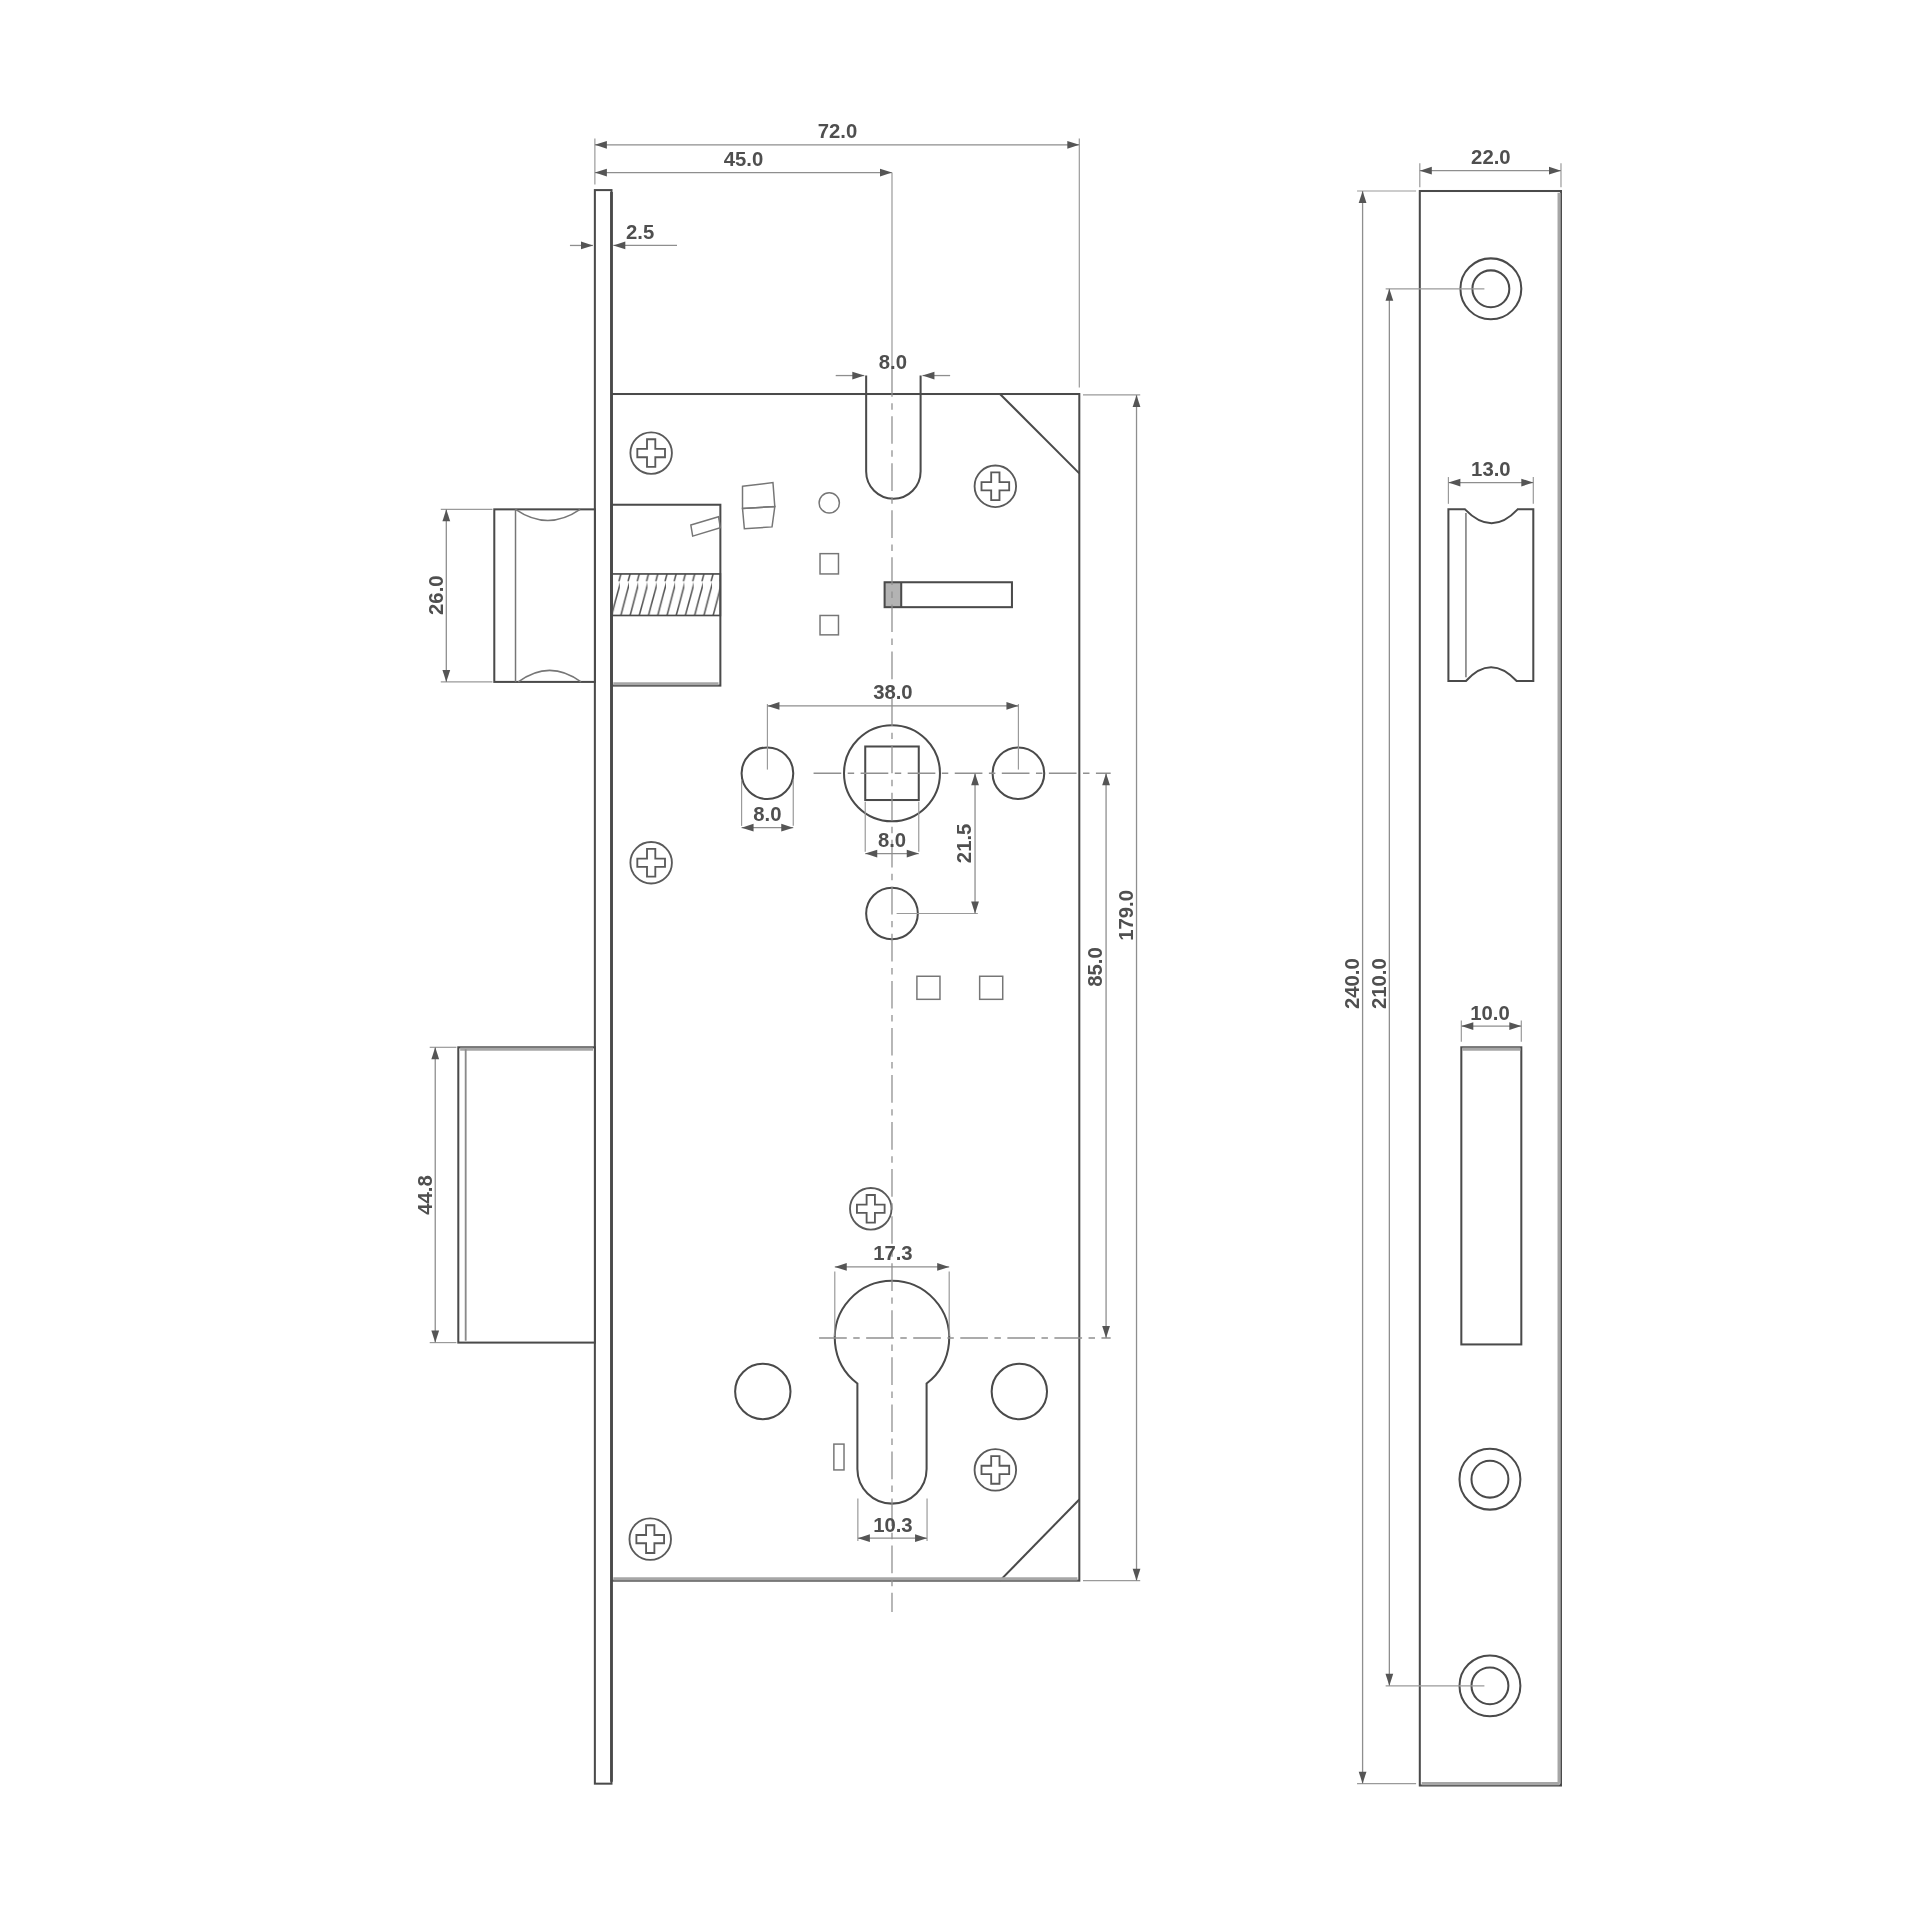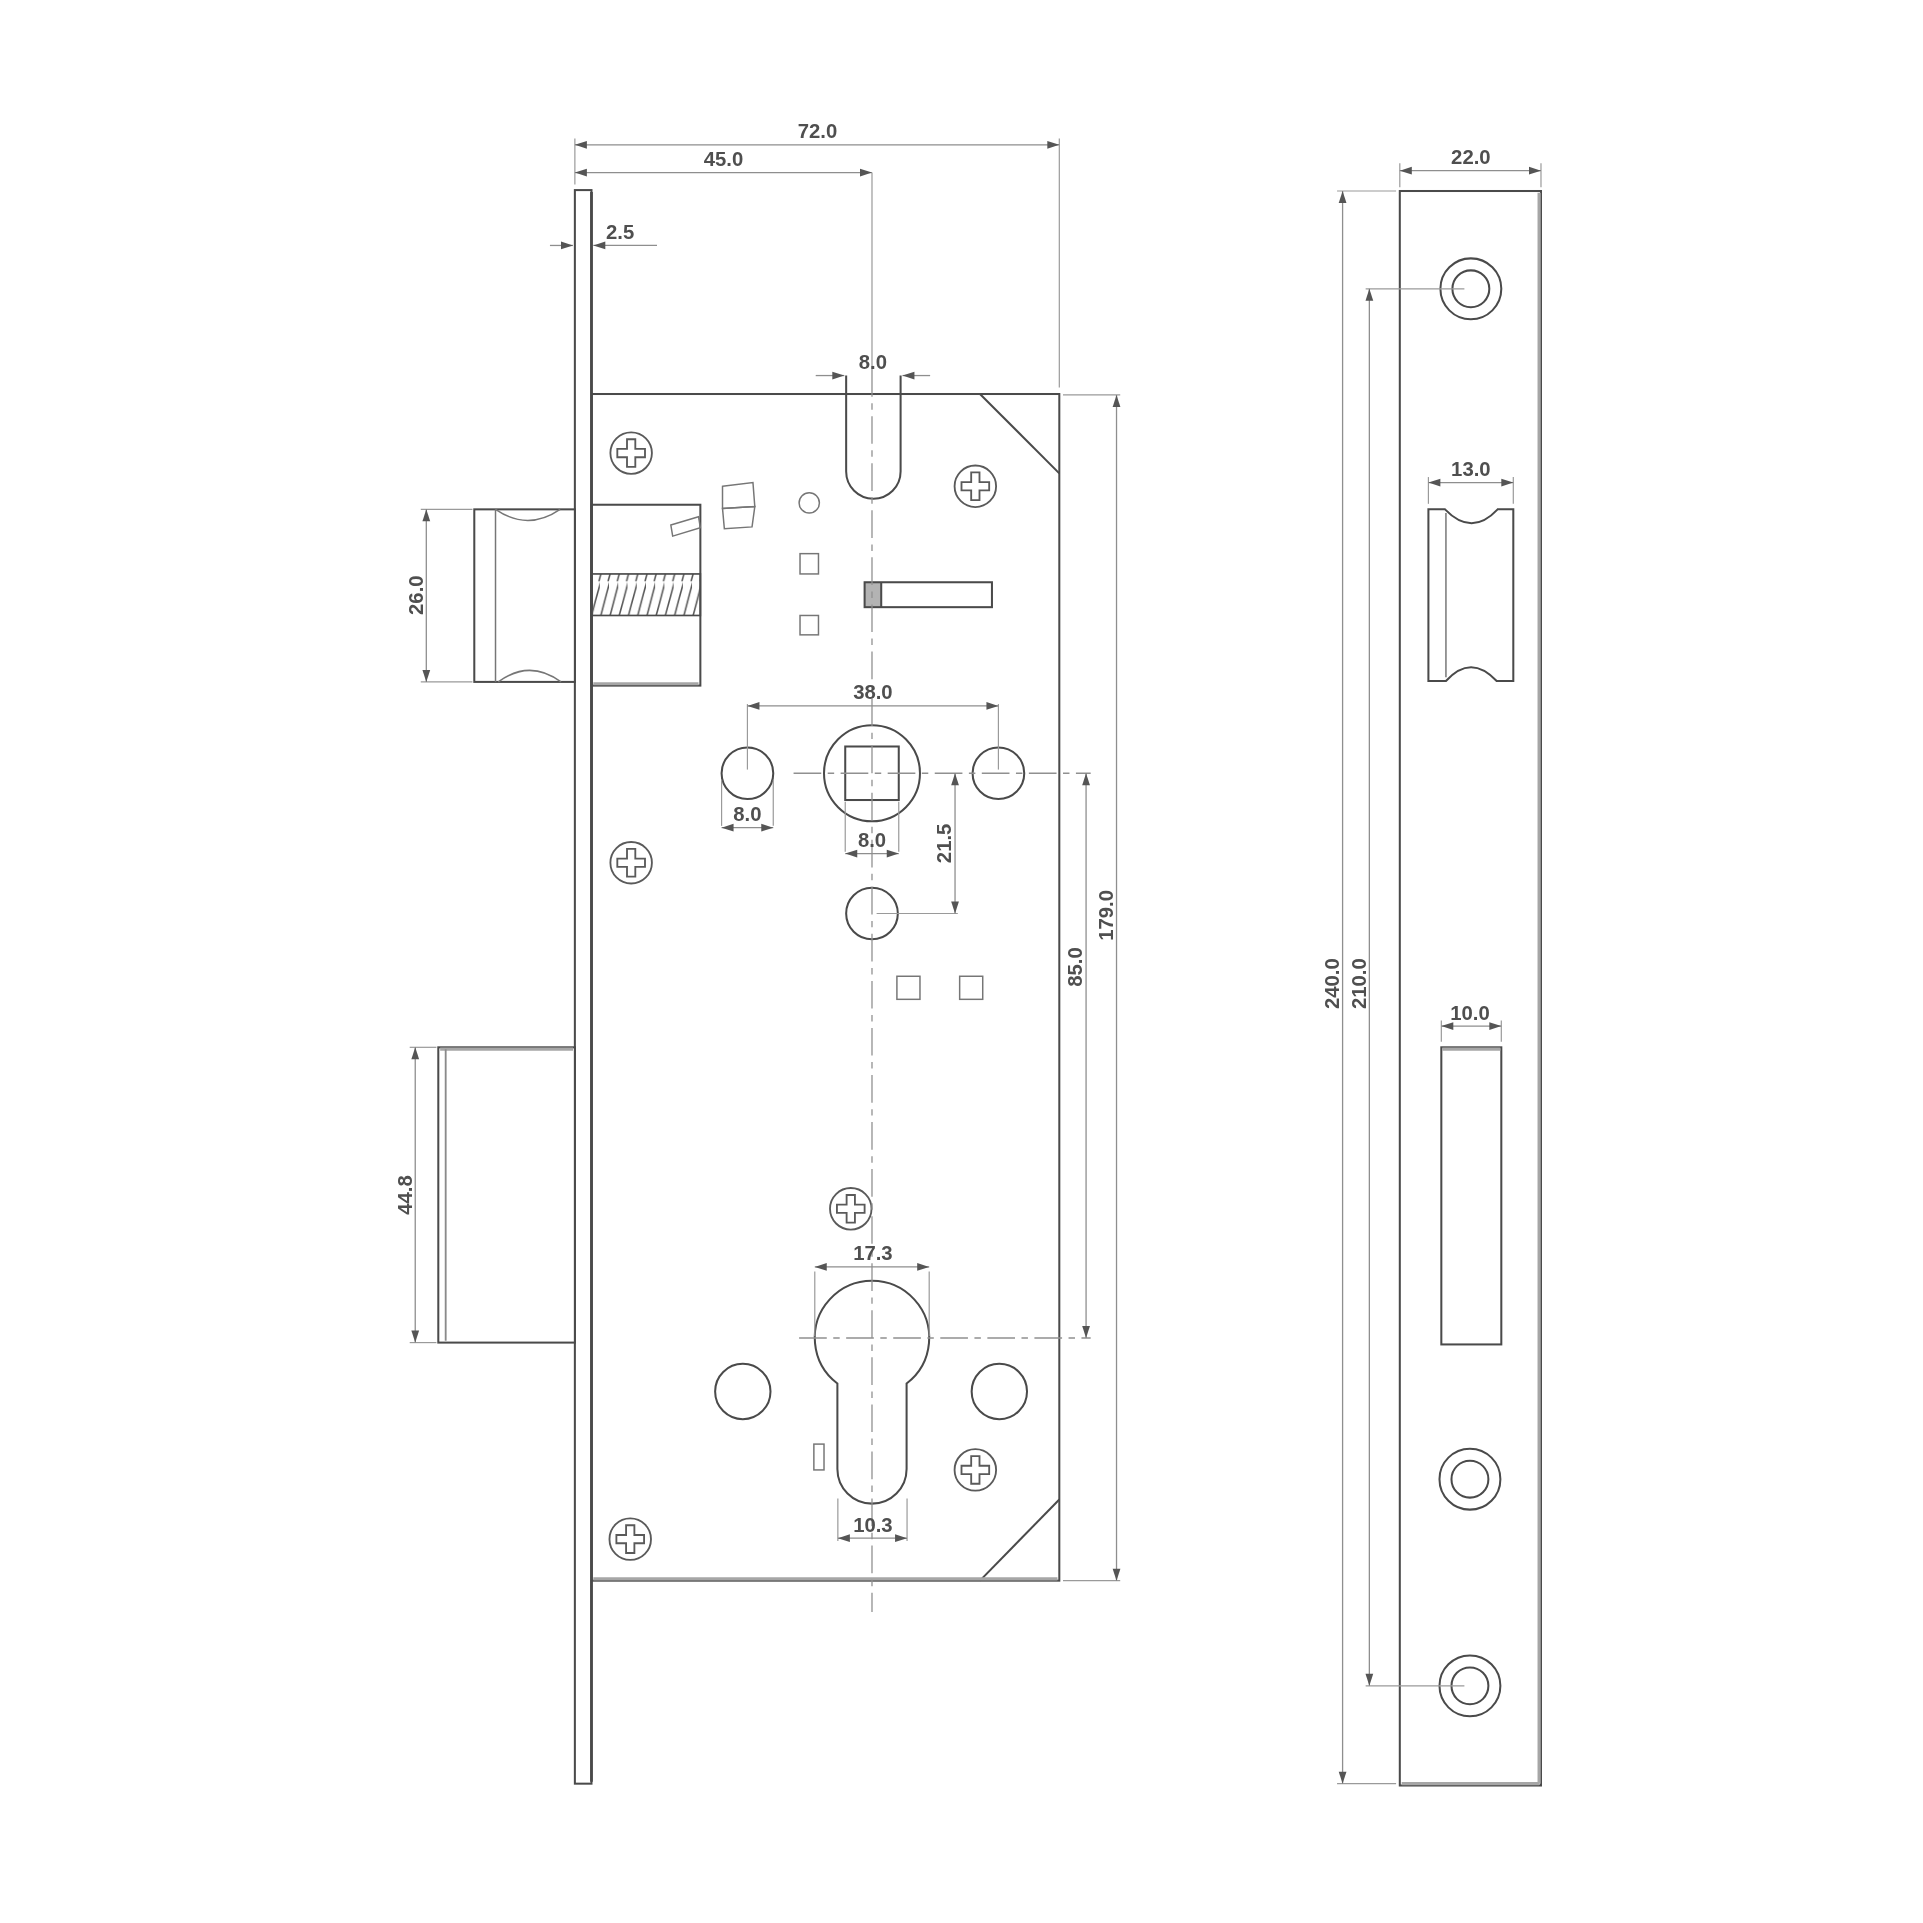--- a/index.html
+++ b/index.html
@@ -1,16 +1,16 @@
 <!DOCTYPE html>
 <html style="font-size:14.8px"><head>
 <meta charset="utf-8">
 <style>
   html,body{margin:0;padding:0;background:#ffffff;}
-  .stage{width:1549px;height:1923px;background:#fff;position:relative;}
+  .stage{width:1549px;height:1923px;background:#fff;position:relative;padding-left:20px;}
   svg{display:block;}
   .ol   { fill:none; stroke:#4a4a4a; stroke-width:2.2; }
   .olw  { fill:#ffffff; stroke:#4a4a4a; stroke-width:2.2; }
   .thin { fill:none; stroke:#767676; stroke-width:1.6; }
   .dim  { fill:none; stroke:#8e8e8e; stroke-width:1.4; }
   .ext  { fill:none; stroke:#9a9a9a; stroke-width:1.3; }
   .cl   { fill:none; stroke:#909090; stroke-width:1.4; stroke-dasharray:30 7 7 7; }
   .thick{ fill:none; stroke:#a6a6a6; stroke-width:3.5; }
   .dtext{ font-family:"Liberation Sans", sans-serif; font-size:22px; font-weight:bold; fill:#4f4f4f; text-anchor:middle; }
   .screw{ fill:#ffffff; stroke:#5a5a5a; stroke-width:2; }

